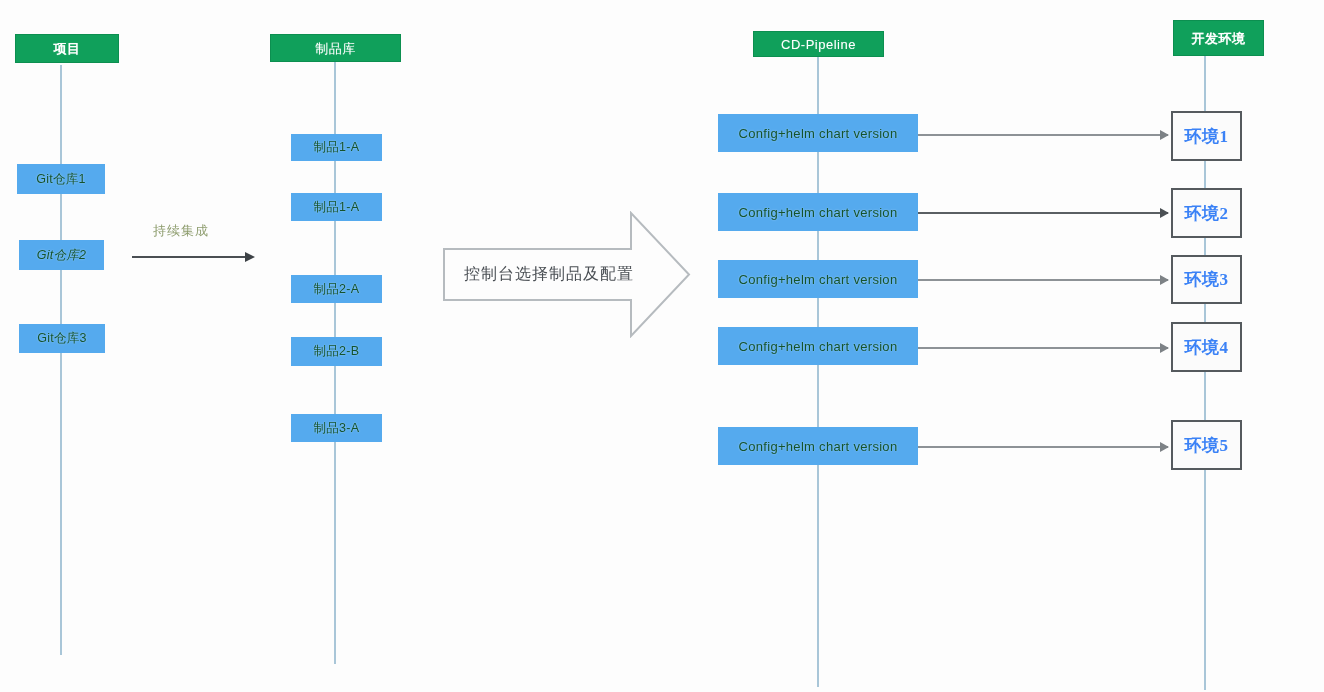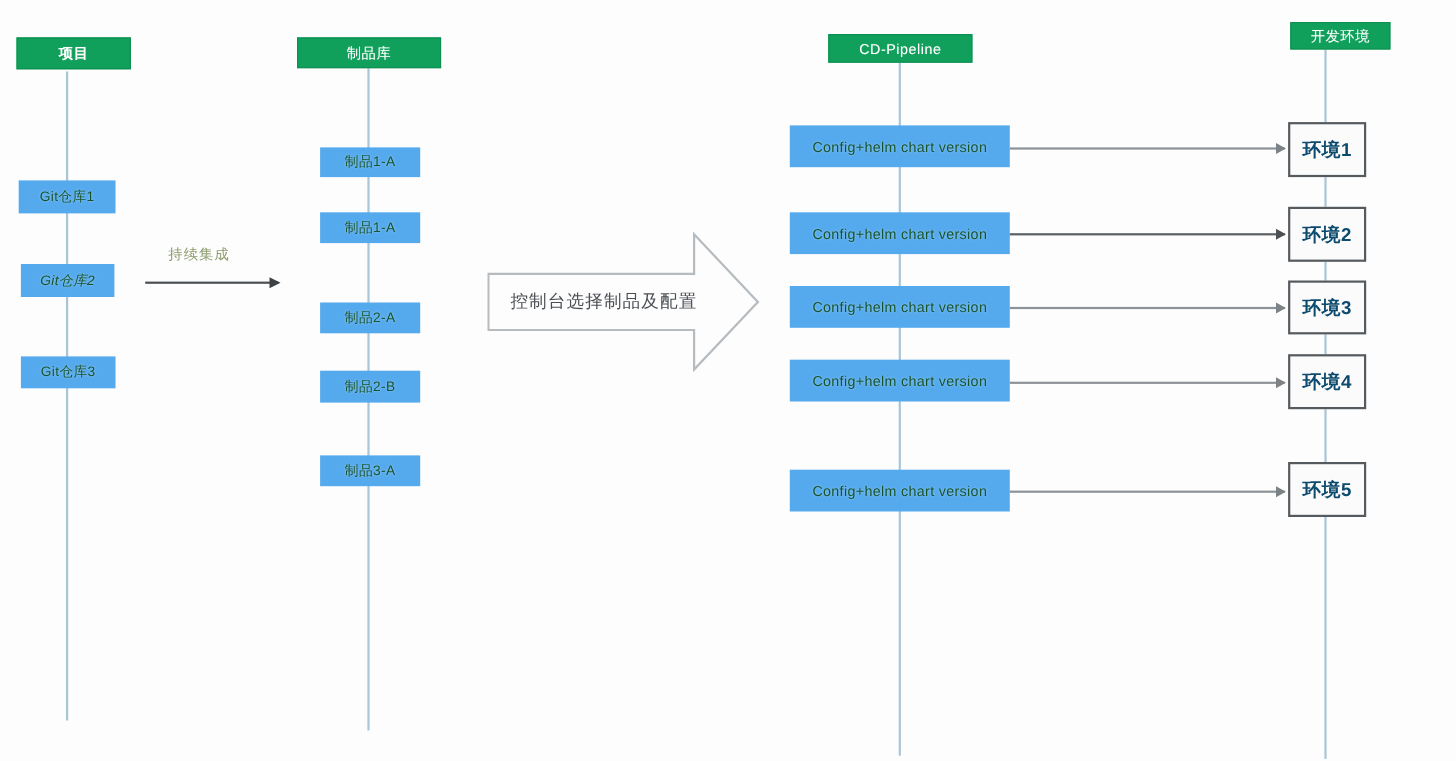--- a/index.html
+++ b/index.html
@@ -53,27 +53,28 @@
     letter-spacing: .3px;
     text-shadow: 0 0 2px rgba(255,255,255,.45);
   }
   .blue.wide { font-size: 13px; }
   
   .envbox {
     position: absolute;
     box-sizing: border-box;
     background: #fbfbfb;
     border: 2px solid #555a5e;
-    color: #0c4a6e;
+    color: #3b82f6;
     font-size: 17px;
     font-weight: bold;
     display: flex;
     align-items: center;
     justify-content: center;
     letter-spacing: .5px;
+    font-family: Liberation Serif, serif;
   }
   
   .conn {
     position: absolute;
     height: 2px;
     background: #5a5f63;
   }
   .conn::after {
     content: "";
     position: absolute;
@@ -160,21 +161,21 @@
   </div>
 
   <div class="hdr" style="left:270px; top:34px; width:131px; height:28px;">
     <span>制品库</span>
   </div>
 
   <div class="hdr" style="left:753px; top:31px; width:131px; height:26px;">
     <span>CD-Pipeline</span>
   </div>
 
-  <div class="hdr" style="left:1173px; top:20px; width:91px; height:25px;">
+  <div class="hdr" style="left:1173px; top:20px; width:91px; height:36px;font-weight:bold;">
     <span>开发环境</span>
   </div>
 
   <div class="blue" style="left:17px; top:164px; width:88px; height:30px;">
     <span>Git仓库1</span>
   </div>
   <div class="blue" style="left:19px; top:240px; width:85px; height:30px;font-style:italic;">
     <span>Git仓库2</span>
   </div>
   <div class="blue" style="left:19px; top:324px; width:86px; height:29px;">

